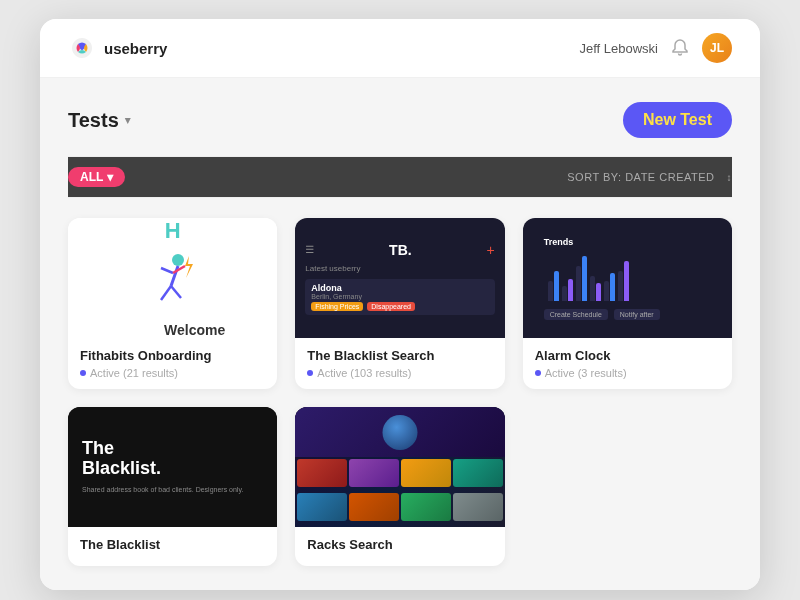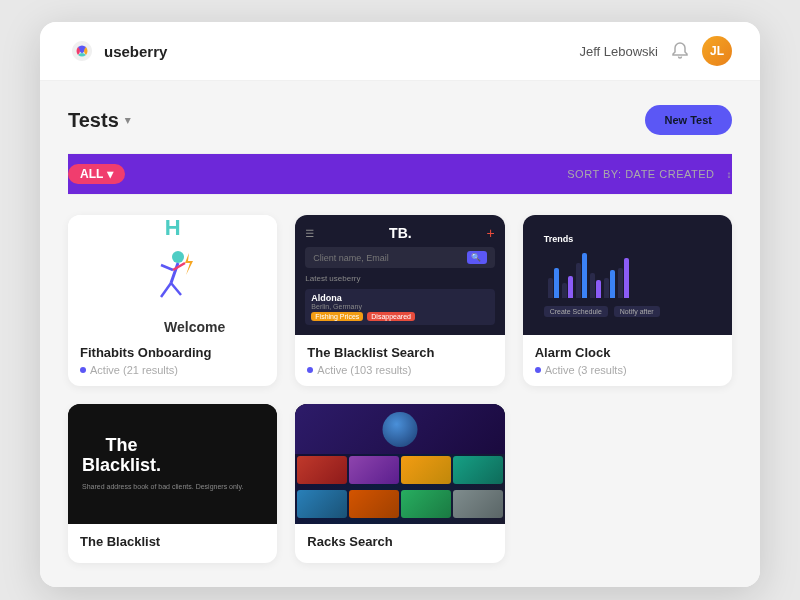--- a/index.html
+++ b/index.html
@@ -89,36 +89,36 @@
       font-size: 20px;
       font-weight: 700;
       color: #222;
     }
     .chevron-down {
       color: #888;
       font-size: 12px;
     }
     .new-test-btn {
       background: #5b57f5;
-      color: #0f172a;
+      color: #fde047;
       border: none;
       border-radius: 20px;
       padding: 9px 20px;
-      font-size: 11px;
+      font-size: 16px;
       font-weight: 600;
       cursor: pointer;
       text-align: center;
     }
     
     .filter-bar {
       display: flex;
       align-items: center;
       gap: 16px;
       margin-bottom: 20px;
-      background: #6d28d9;
+      background: #404040;
       border-radius: 0;
       padding: 10px 0;
       border-top: 1px solid #eee;
       border-bottom: 1px solid #eee;
     }
     .filter-all {
       background: #f03d6e;
       color: #fff;
       border-radius: 12px;
       padding: 3px 12px;
@@ -349,21 +349,20 @@
     .bl-poster {
       width: 100%;
       height: 100%;
       background: #111;
       display: flex;
       flex-direction: column;
       align-items: flex-start;
       justify-content: center;
       padding: 12px 14px;
       position: relative;
-      text-align: center;
     }
     .bl-poster-title {
       font-size: 18px;
       font-weight: 900;
       color: #fff;
       line-height: 1.1;
     }
     .bl-poster-sub {
       font-size: 7px;
       color: #888;
@@ -504,24 +503,20 @@
         </div>
       </div>
 
       <div class="card card-blacklist-search">
         <div class="card-preview">
           <div class="bl-header">
             <span class="bl-menu-icon">☰</span>
             <span class="bl-brand">TB.</span>
             <span class="bl-plus">+</span>
           </div>
-          <div class="bl-search">
-            <span class="bl-search-input">Client name, Email</span>
-            <span class="bl-search-btn">🔍</span>
-          </div>
           <div class="bl-latest">Latest useberry</div>
           <div class="bl-item">
             <div class="bl-item-name">Aldona</div>
             <div class="bl-item-loc">Berlin, Germany</div>
             <div class="bl-tags">
               <span class="bl-tag orange">Fishing Prices</span>
               <span class="bl-tag red">Disappeared</span>
             </div>
           </div>
         </div>

